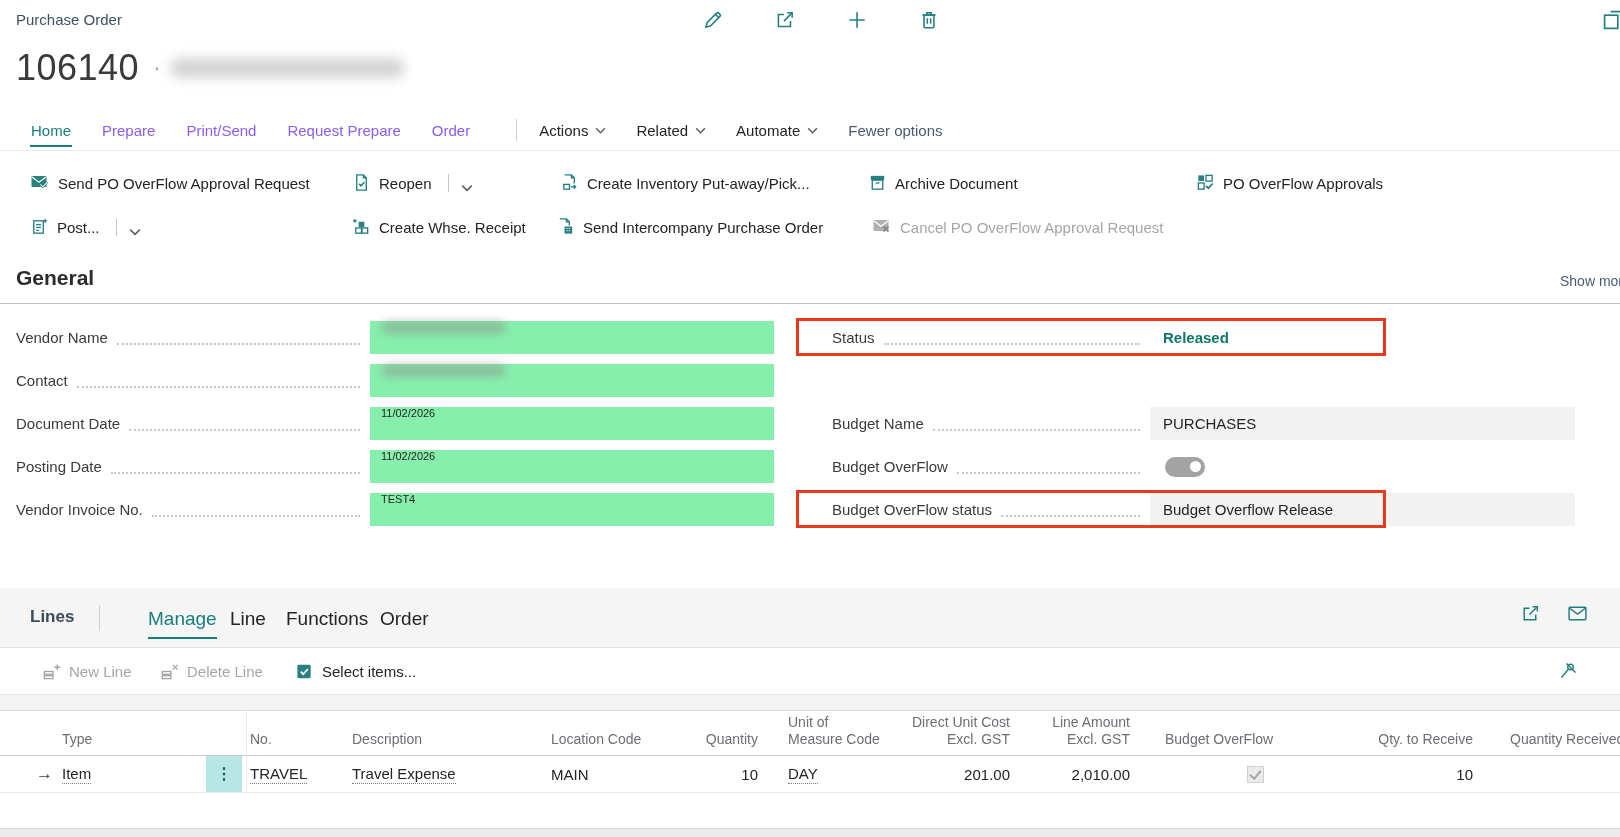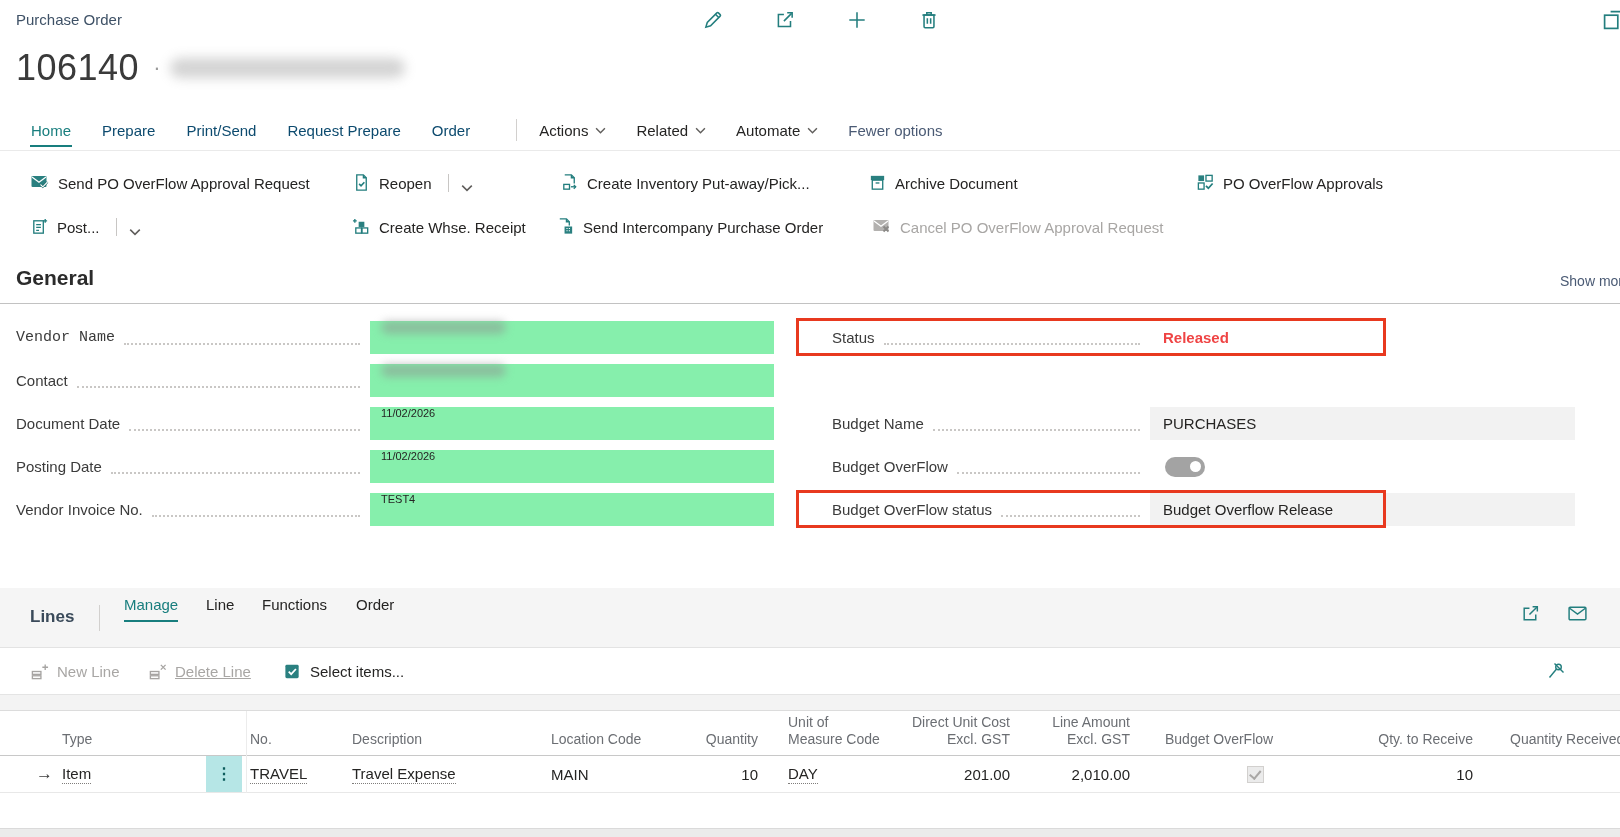--- a/index.html
+++ b/index.html
@@ -17,21 +17,21 @@
   svg.gr{stroke:#a6a4a2;fill:none;stroke-width:1.4;}
 
   
   .title-row{position:absolute;top:40px;left:16px;height:56px;display:flex;align-items:center;}
   .doc-no{font-size:36px;font-weight:300;color:#3a3a3a;letter-spacing:.5px;}
   .title-dot{font-size:22px;color:#9a9a9a;margin:0 10px 0 14px;}
   .blur-blob{width:235px;height:20px;background:#9f9f9f;opacity:.45;border-radius:10px;filter:blur(6px);}
 
   
   .tabbar{position:absolute;top:110px;left:0;right:0;height:41px;display:flex;align-items:center;padding-left:30px;border-bottom:1px solid #eaeaea;box-sizing:border-box;}
-  .tab{font-size:15px;color:#0c4a6e;margin-right:29px;cursor:pointer;position:relative;padding:4px 1px;}
+  .tab{font-size:15px;color:#8b5cf6;margin-right:29px;cursor:pointer;position:relative;padding:4px 1px;}
   .tab.active{color:#187e7e;}
   .tab.active::after{content:"";position:absolute;left:0;right:0;bottom:-4px;height:2px;background:#187e7e;}
   .tab-divider{width:1px;height:22px;background:#d2d0ce;margin:0 22px 0 16px;}
   .menu-item{font-size:15px;color:#252423;margin-right:30px;display:flex;align-items:center;gap:7px;cursor:pointer;}
   .fewer{font-size:15px;color:#4a5a74;cursor:pointer;}
 
   
   .action{position:absolute;display:flex;align-items:flex-end;gap:8px;height:30px;font-size:15px;color:#252423;cursor:pointer;white-space:nowrap;}
   .action.disabled{color:#a8a6a4;cursor:default;}
   .split-divider{width:1px;height:18px;background:#c8c6c4;margin:0 4px 0 8px;}
@@ -40,42 +40,42 @@
   .section-head{position:absolute;top:260px;left:0;right:0;height:44px;}
   .section-title{position:absolute;left:16px;top:6px;font-size:21px;font-weight:700;color:#2b2b2b;text-align:right;}
   .show-more{position:absolute;left:1560px;top:13px;font-size:14px;color:#4a5a74;white-space:nowrap;cursor:pointer;}
   .section-rule{position:absolute;top:303px;left:0;right:0;border-top:1px solid #c2c2c2;}
 
   .frow{position:absolute;height:43px;display:flex;align-items:center;}
   .flabel{font-size:15px;color:#3b3b3b;white-space:nowrap;flex:0 0 auto;}
   .leader{flex:1;border-bottom:2px dotted #c9c7c5;height:12px;margin:0 10px 0 9px;min-width:10px;}
   .fvalue{flex:0 0 404px;height:33px;background:#86efac;display:flex;align-items:flex-start;padding-left:11px;box-sizing:border-box;font-size:11px;color:#252423;}
   .fvalue-r{flex:0 0 425px;height:33px;background:#f2f2f2;display:flex;align-items:center;padding-left:13px;box-sizing:border-box;font-size:15px;color:#252423;}
-  .fvalue-plain{flex:0 0 425px;height:33px;background:transparent;display:flex;align-items:center;padding-left:13px;box-sizing:border-box;font-size:15px;color:#ef4444;}
+  .fvalue-plain{flex:0 0 425px;height:33px;background:transparent;display:flex;align-items:center;padding-left:13px;box-sizing:border-box;font-size:15px;color:#0f766e;}
   .bold{font-weight:700;}
   .field-blur{width:125px;height:13px;background:#8f8f8f;opacity:.5;border-radius:7px;filter:blur(4px);}
   .red-box{position:absolute;left:-2px;top:2px;width:590px;height:38px;border:3px solid #e8391f;box-sizing:border-box;pointer-events:none;}
 
   .toggle{width:40px;height:20px;border-radius:10px;position:relative;box-sizing:border-box;cursor:pointer;margin-left:2px;}
   .toggle.off{border:1px solid #8a8886;background:#fff;}
   .toggle.off::after{content:"";position:absolute;left:4px;top:3.5px;width:11px;height:11px;border-radius:50%;background:#8a8886;}
   .toggle.on{background:#a3a3a3;}
   .toggle.on::after{content:"";position:absolute;right:4px;top:4.5px;width:11px;height:11px;border-radius:50%;background:#fff;}
 
   
   .lines-card{position:absolute;top:588px;left:0;right:0;height:249px;}
   .lines-tabs{position:absolute;top:0;left:0;right:0;height:60px;background:#f5f5f5;border-bottom:1px solid #e3e3e3;box-sizing:border-box;}
   .lines-title{position:absolute;left:30px;top:19px;font-size:17px;font-weight:700;color:#3a4a5a;}
   .lines-vdiv{position:absolute;left:99px;top:17px;width:1px;height:26px;background:#d2d0ce;}
-  .ltab{position:absolute;top:8px;font-size:15px;color:#252423;cursor:pointer;}
+  .ltab{position:absolute;top:20px;font-size:19px;color:#252423;cursor:pointer;margin-left:24px;}
   .ltab.active{color:#187e7e;}
   .ltab.active::after{content:"";position:absolute;left:0;right:0;bottom:-9px;height:2px;background:#187e7e;}
   .lines-icons{position:absolute;right:32px;top:15px;display:flex;gap:26px;}
 
-  .lines-toolbar{position:absolute;top:60px;left:0;right:0;height:46px;background:#fff;}
+  .lines-toolbar{position:absolute;top:60px;left:12px;right:0;height:46px;background:#fff;}
   .tb-btn{position:absolute;top:8px;display:flex;align-items:center;gap:8px;height:30px;font-size:15px;color:#252423;cursor:pointer;white-space:nowrap;}
   .tb-btn.disabled{color:#a8a6a4;cursor:default;}
 
   .grid-strip{position:absolute;top:106px;left:0;right:0;height:17px;background:#f3f3f3;border-top:1px solid #e4e4e4;border-bottom:1px solid #dcdcdc;box-sizing:border-box;}
 
   .thead{position:absolute;top:123px;left:0;right:0;height:45px;border-bottom:1px solid #c8c8c8;box-sizing:border-box;background:#fff;}
   .hcell{position:absolute;bottom:7px;font-size:14px;color:#6b6e73;line-height:17px;white-space:nowrap;}
   .hcell.r{text-align:right;}
   .trow{position:absolute;top:168px;left:0;right:0;height:37px;border-bottom:1px solid #e8e8e8;box-sizing:border-box;background:#fff;}
   .dcell{position:absolute;top:0;height:100%;display:flex;align-items:center;font-size:15px;color:#252423;white-space:nowrap;}
@@ -261,21 +261,21 @@
     </svg>
     <span>Cancel PO OverFlow Approval Request</span>
   </div>
 
   <div class="section-head">
     <span class="section-title">General</span>
     <span class="show-more">Show more</span>
   </div>
   <div class="section-rule"></div>
 
-  <div class="frow" style="left:16px;top:316px;width:758px;font-family:Liberation Mono, monospace;">
+  <div class="frow" style="left:16px;top:316px;width:758px;">
     <span class="flabel">Vendor Name</span>
     <span class="leader"></span>
     <div class="fvalue">
         <span class="field-blur"></span>
       </div>
   </div>
   <div class="frow" style="left:16px;top:359px;width:758px;">
     <span class="flabel">Contact</span>
     <span class="leader"></span>
     <div class="fvalue">
@@ -359,21 +359,21 @@
 
     <div class="lines-toolbar">
       <div class="tb-btn disabled" style="left:30px;">
         <svg class="gr" width="19" height="19" viewBox="0 0 20 20">
           <rect x="2.5" y="10" width="9" height="3"></rect>
             <rect x="2.5" y="14.5" width="9" height="3"></rect>
             <path d="M13 5.5h6M16 2.5v6"></path>
         </svg>
         <span>New Line</span>
       </div>
-      <div class="tb-btn disabled" style="left:148px;text-decoration:underline;">
+      <div class="tb-btn disabled" style="left:148px;">
         <svg class="gr" width="19" height="19" viewBox="0 0 20 20">
           <rect x="2.5" y="10" width="9" height="3"></rect>
             <rect x="2.5" y="14.5" width="9" height="3"></rect>
             <path d="M13.5 3l5 5M18.5 3l-5 5"></path>
         </svg>
         <span>Delete Line</span>
       </div>
       <div class="tb-btn" style="left:283px;">
         <svg width="19" height="19" viewBox="0 0 20 20">
           <rect x="2.5" y="3" width="14" height="14" rx="1.5" fill="#2a8080"></rect>

